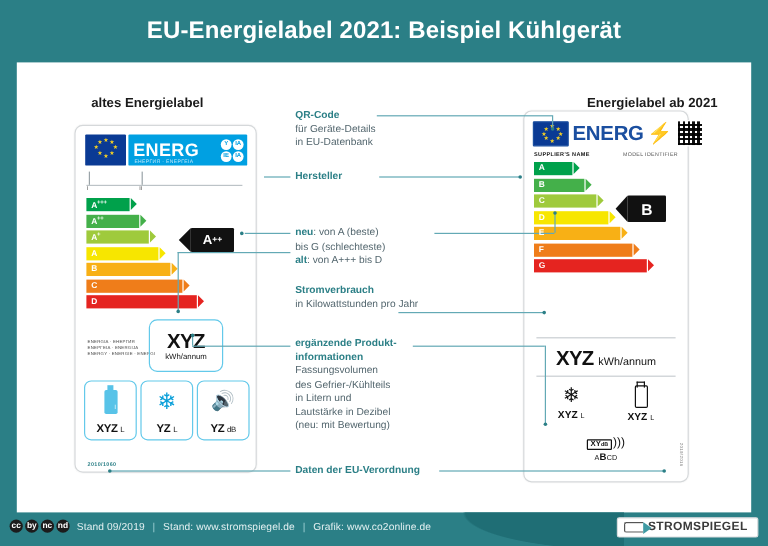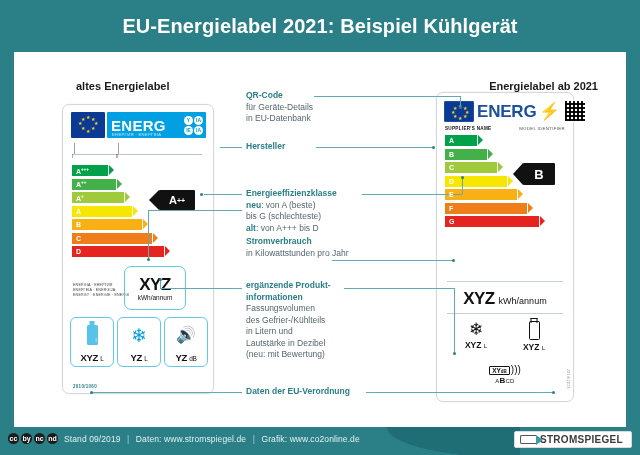--- a/index.html
+++ b/index.html
@@ -540,21 +540,20 @@
       <span class="h">QR-Code</span>
       <span>für Geräte-Details</span><br>
       <span>in EU-Datenbank</span>
     </div>
 
     <div class="annot" style="left:232px;top:89px;width:116px">
       <span class="h">Hersteller</span>
     </div>
 
     <div class="annot" style="left:232px;top:136px;width:120px">
-      <span class="h">Energieeffizienzklasse</span>
       <b>neu</b>: von A (beste)<br>
       bis G (schlechteste)<br>
       <b>alt</b>: von A+++ bis D
     </div>
 
     <div class="annot" style="left:232px;top:184px;width:130px">
       <span class="h">Stromverbrauch</span>
       <span>in Kilowattstunden pro Jahr</span>
     </div>
 
@@ -579,21 +578,21 @@
     <div class="footer-left">
       <span class="cc">
         <i>cc</i>
         <i>by</i>
         <i>nc</i>
         <i>nd</i>
       </span>
       <span class="footer-text">
         <span style="padding:0;color:#e3f0f1">Stand 09/2019</span>
         <span>|</span>
-        <span style="padding:0;color:#e3f0f1">Daten: www.stromspiegel.de</span>
+        <span style="padding:0;color:#e3f0f1">Stand: www.stromspiegel.de</span>
         <span>|</span>
         <span style="padding:0;color:#e3f0f1">Grafik: www.co2online.de</span>
       </span>
     </div>
     <div class="footer-right">
       <span class="plug"></span>
       <span class="brand">STROMSPIEGEL</span>
     </div>
   </div>
 

